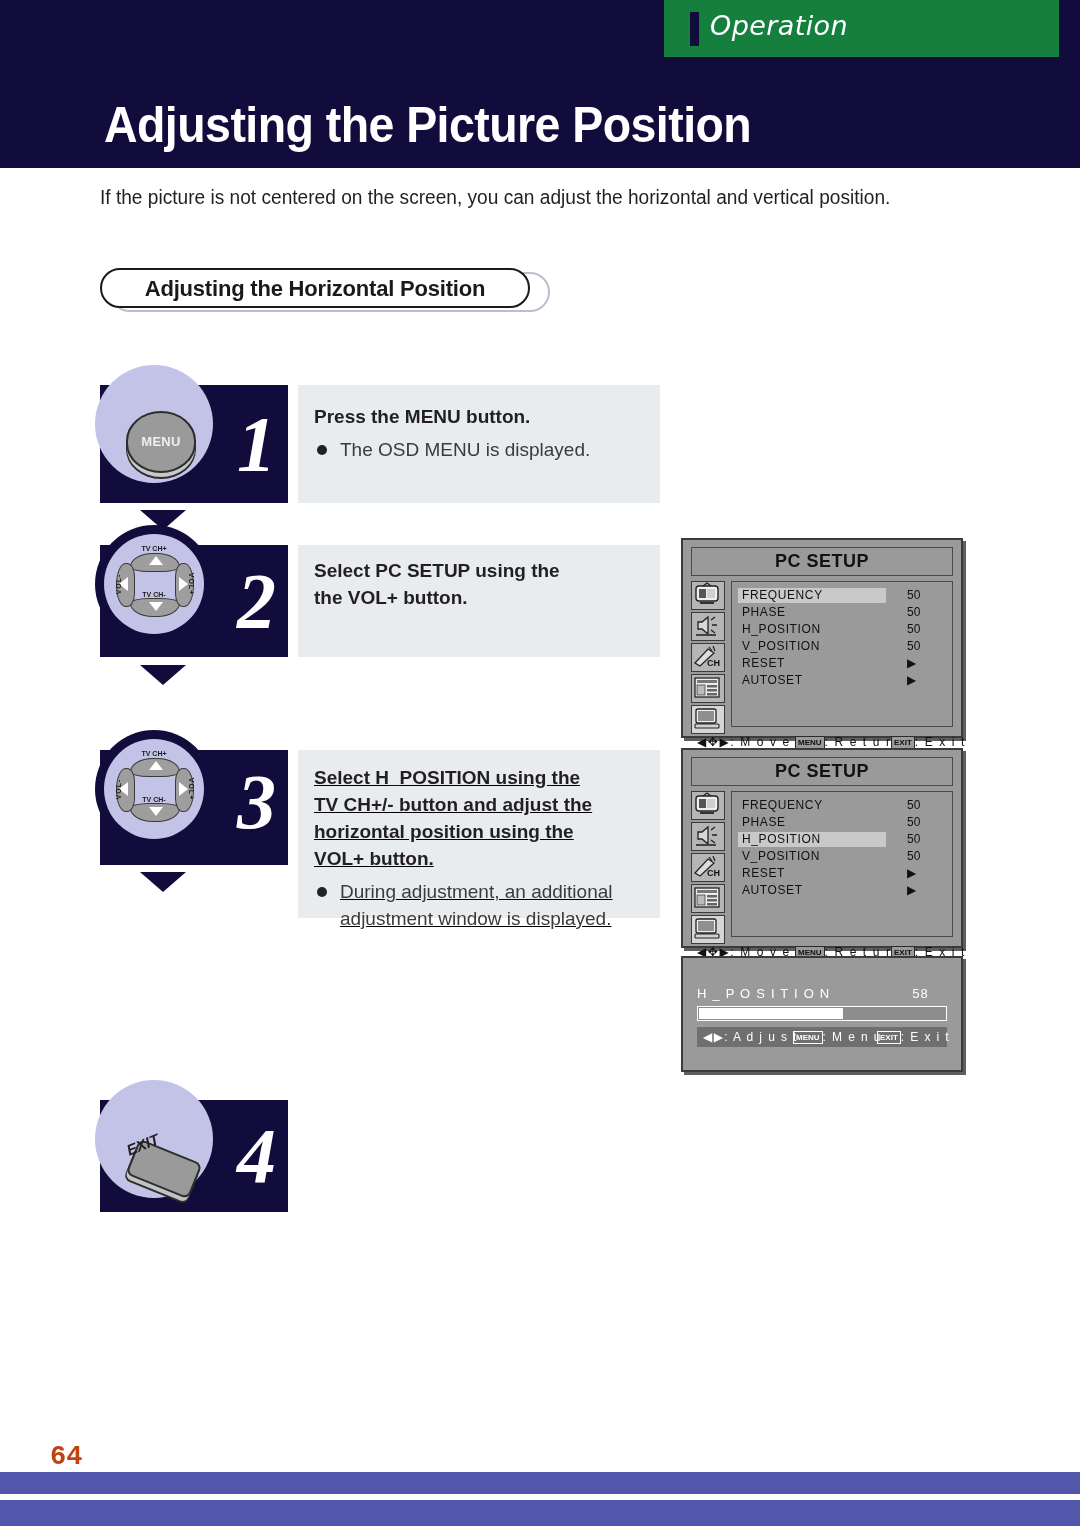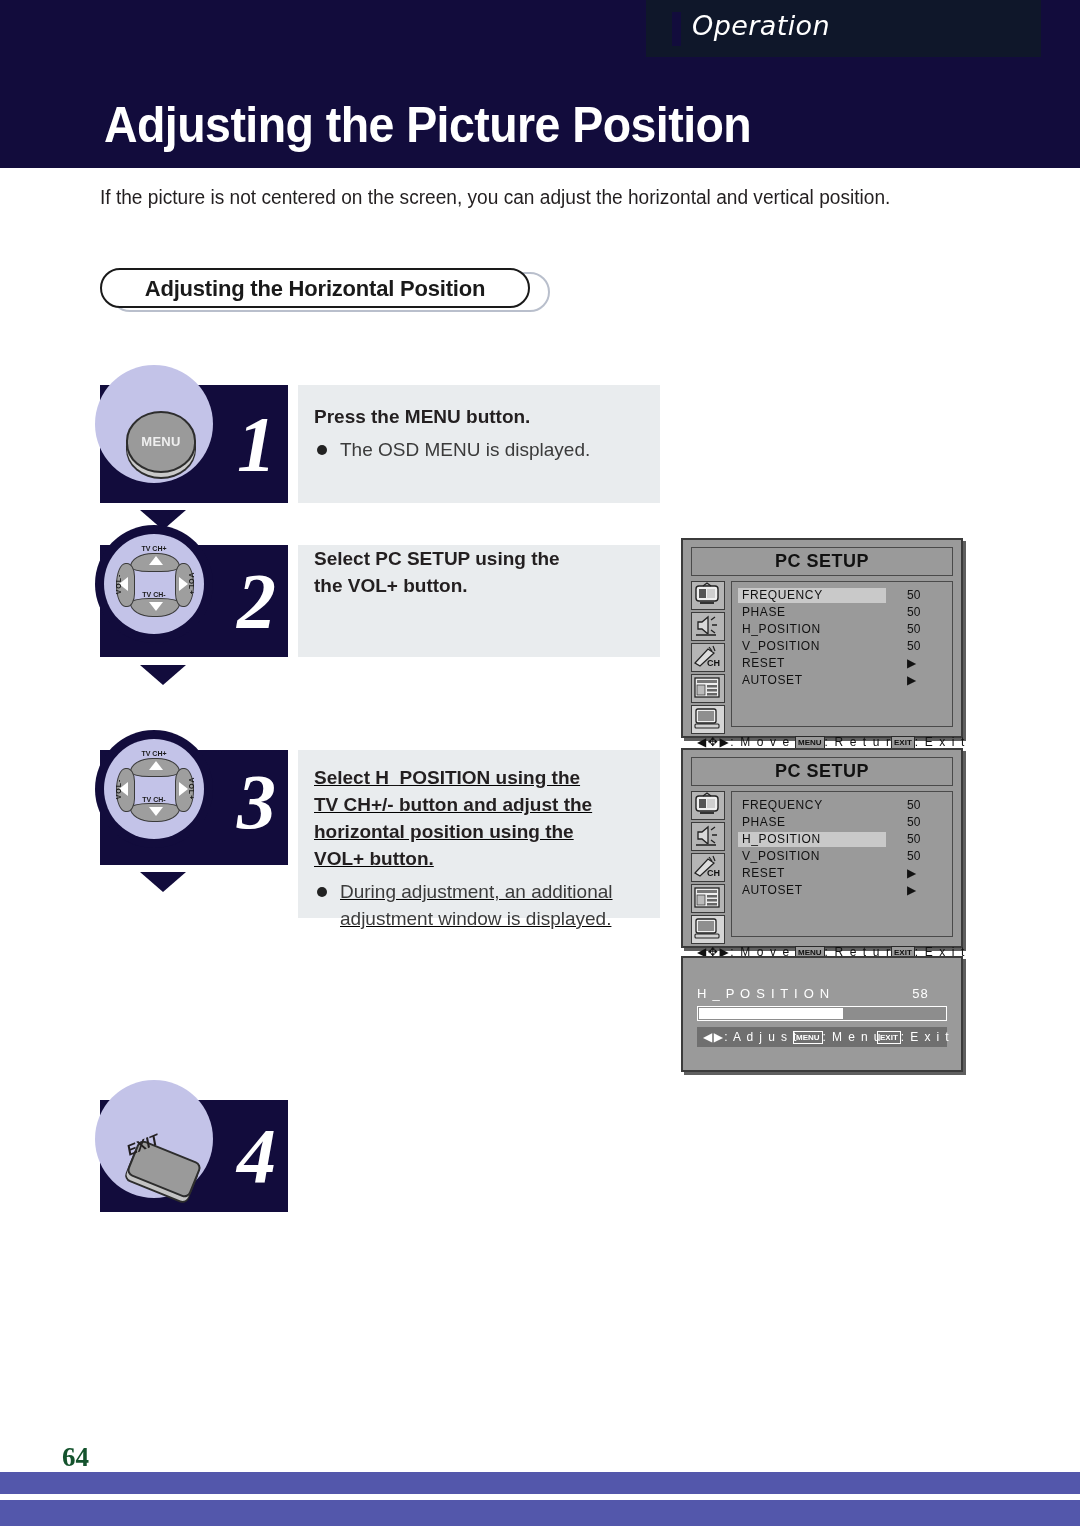--- a/index.html
+++ b/index.html
@@ -3,21 +3,21 @@
 <meta charset="utf-8">
 <style>
   html,body{margin:0;padding:0;}
   body{
     width:1080px;height:1526px;position:relative;background:#ffffff;
     font-family:"Liberation Sans", sans-serif;overflow:hidden;
   }
 
   
   #header-band{position:absolute;left:0;top:0;width:1080px;height:168px;background:#120c3c;}
-  #operation-tab{position:absolute;left:646px;top:0;width:395px;height:57px;background:#0f172a;}
+  #operation-tab{position:absolute;left:664px;top:0;width:395px;height:57px;background:#15803d;}
   #operation-bar{position:absolute;left:26px;top:12px;width:9px;height:34px;background:#120c3c;}
   #operation-label{position:absolute;left:46px;top:10px;font-style:italic;font-size:27px;color:#ffffff;
      font-family:"DejaVu Sans", sans-serif;letter-spacing:.4px;white-space:nowrap;}
   #page-title{position:absolute;left:104px;top:96px;font-size:50px;font-weight:bold;color:#ffffff;
      letter-spacing:-.6px;white-space:nowrap;font-family:"Liberation Sans", sans-serif;
      transform:scaleX(.93);transform-origin:left top;}
 
   
   #intro-text{position:absolute;left:100px;top:186px;font-size:19.5px;color:#231f20;white-space:nowrap;
      transform:scaleX(.98);transform-origin:left top;}
@@ -110,22 +110,22 @@
   .adj-lab{position:relative;height:20px;font-size:13px;color:#fff;letter-spacing:1.2px;}
   .adj-lab .v{position:absolute;right:18px;top:0;}
   .adj-track{height:13px;border:1.5px solid #ffffff;background:#8d8d8d;position:relative;}
   .adj-fill{position:absolute;left:1px;top:1px;bottom:1px;background:#ffffff;}
   .adj-foot{margin-top:6px;height:20px;line-height:20px;font-size:12px;color:#fff;letter-spacing:1.4px;
      background:#6f6f6f;position:relative;}
   .adj-foot .seg{position:absolute;white-space:nowrap;}
   .adj-foot .keycap{border-color:#fff;color:#fff;background:transparent;}
 
   
-  #page-number{position:absolute;left:62px;top:1442px;font-size:27px;color:#14532d;font-weight:bold;
-     font-family:Liberation Serif, serif;}
+  #page-number{position:absolute;left:50px;top:1442px;font-size:27px;color:#c2410c;font-weight:bold;
+     font-family:Liberation Mono, monospace;}
   #foot-bar-1{position:absolute;left:0;top:1472px;width:1080px;height:22px;background:#5357ab;}
   #foot-bar-2{position:absolute;left:0;top:1500px;width:1080px;height:26px;background:#5357ab;}
 </style>
 </head>
 <body>
 
 <div id="header-band"></div>
 <div id="operation-tab">
   <div id="operation-bar"></div>
   <div id="operation-label">Operation</div>
@@ -177,21 +177,21 @@
         <div class="tri tri-rt"></div>
         <div class="nav-lab lab-up">TV CH+</div>
         <div class="nav-lab lab-dn">TV CH-</div>
         <div class="nav-lab lab-lf">VOL-</div>
         <div class="nav-lab lab-rt">VOL+</div>
       </div>
     </div>
     <div class="step-num">2</div>
   </div>
   <div class="step-body" style="left:198px;top:0;width:362px;height:112px;">
-    <div style="padding:0 16px 0 16px;">
+    <div style="padding:12px 16px 0 16px;">
       <div class="step-head">Select PC SETUP using the</div>
       <div class="step-head">the VOL+ button.</div>
     </div>
   </div>
 </div>
 <div class="down-arrow" style="left:140px;top:665px;"></div>
 
 <div class="step-row" style="left:100px;top:750px;width:560px;height:168px;">
   <div class="step-badge" style="height:115px;">
     <div class="navpad">

